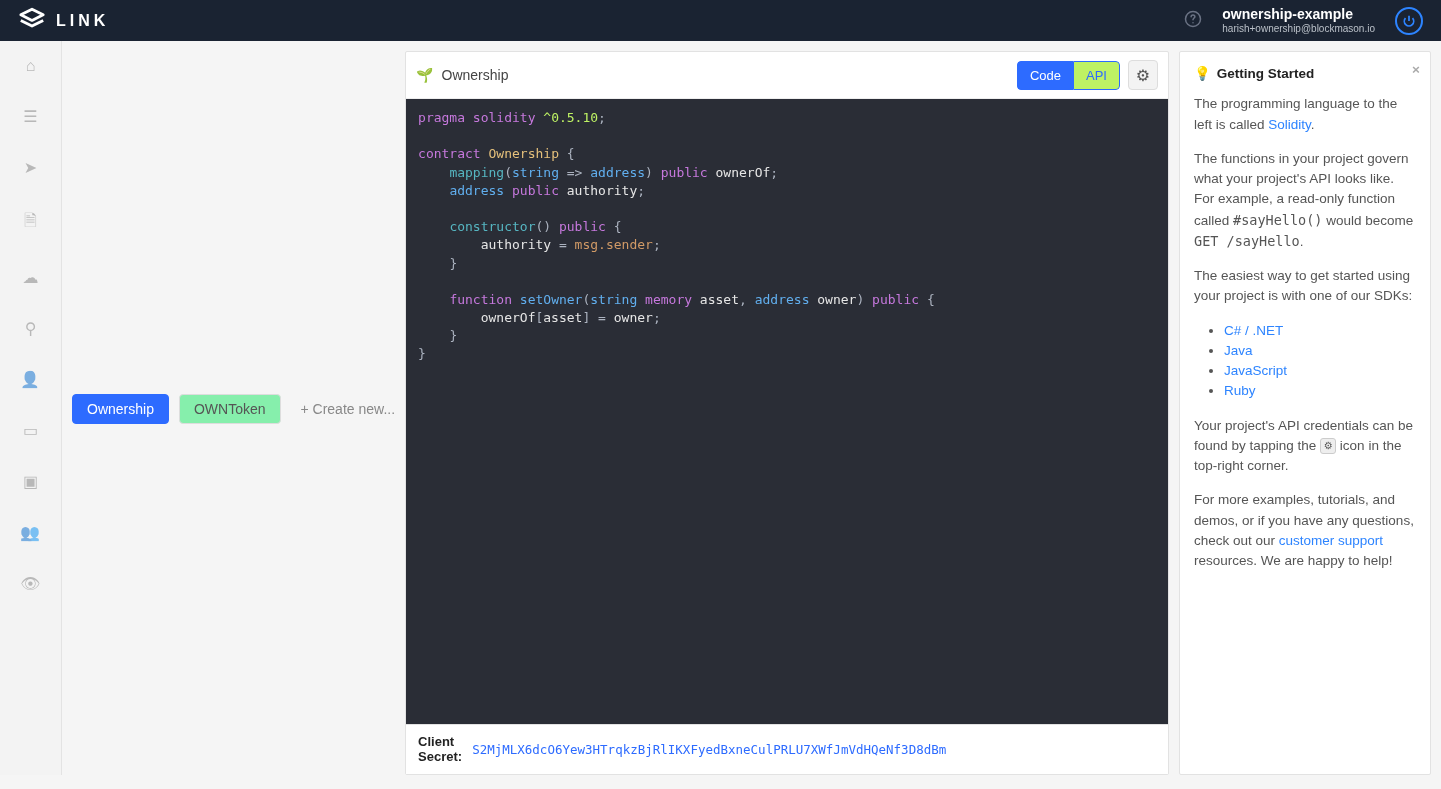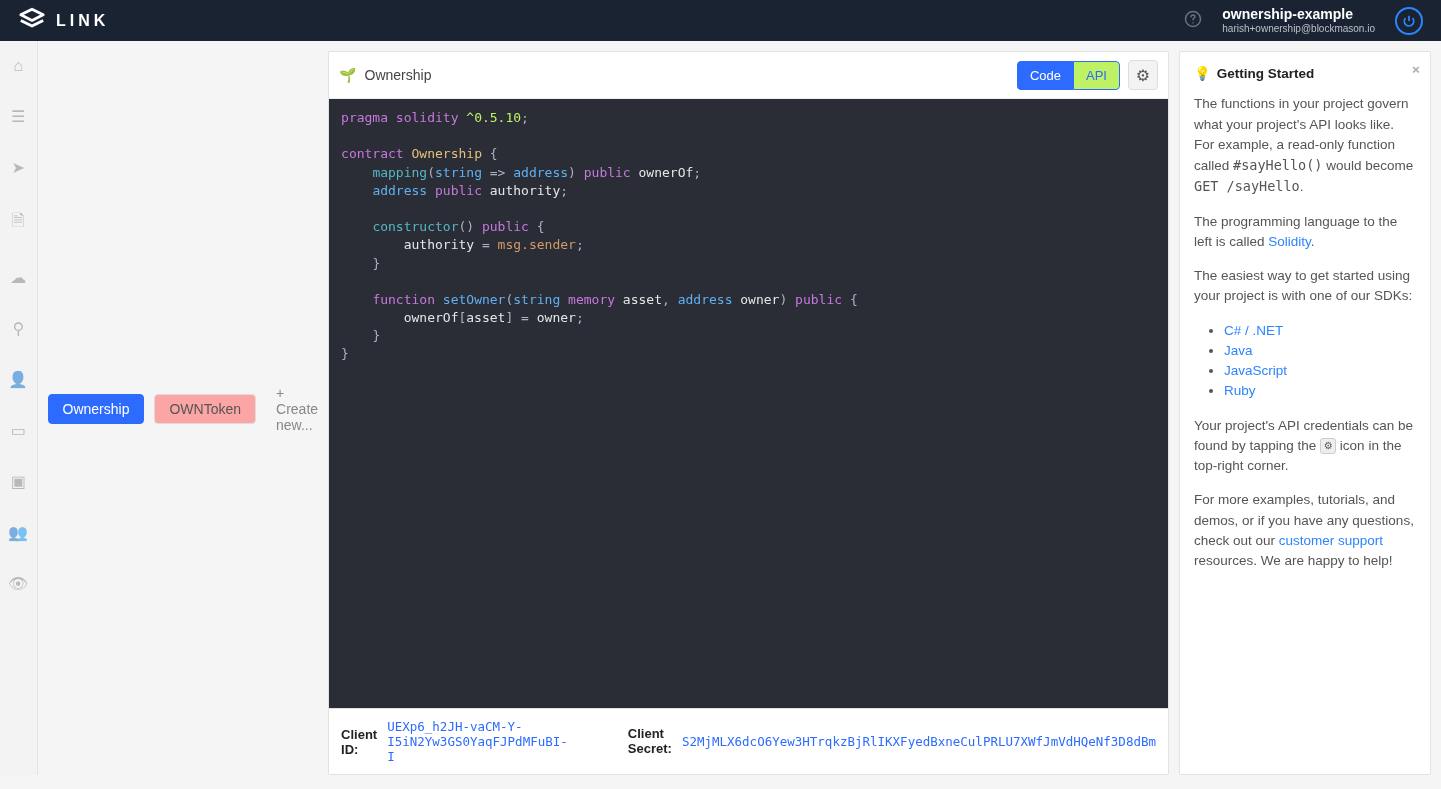--- a/index.html
+++ b/index.html
@@ -19,21 +19,21 @@
 
 
 .main { display: flex; height: calc(789px - 55px); }
 .sidebar { width: 62px; background: #f3f3f3; border-right: 1px solid #e3e3e3; display: flex; flex-direction: column; align-items: center; padding-top: 16px; gap: 32px; }
 .sidebar .nav-ic { color: #888; cursor: pointer; opacity: .55; font-size: 16px; }
 
 .content { flex: 1; display: flex; flex-direction: row; padding: 10px 10px 0; gap: 0; }
 
 
 .tabs { display: flex; align-items: center; gap: 10px; padding: 0 0 8px 0; }
-.tab { padding: 6px 14px; border-radius: 4px; font-size: 14px; background: #fca5a5; border: 1px solid #ddd; color:#555; cursor:pointer; }
+.tab { padding: 6px 14px; border-radius: 4px; font-size: 14px; background: #86efac; border: 1px solid #ddd; color:#555; cursor:pointer; }
 .tab.active { background: #2d6bff; color: #fff; border-color: #2d6bff; }
 .create-new { color: #888; font-size: 14px; padding: 6px 10px; cursor:pointer; }
 
 
 .workspace { flex:1; display:flex; gap: 10px; min-height:0; }
 .editor-col { flex:1; display:flex; flex-direction:column; background:#fff; border:1px solid #e2e2e2; border-radius: 2px; min-width:0; }
 .editor-head { display:flex; align-items:center; justify-content:space-between; padding: 8px 10px; border-bottom:1px solid #eee; }
 .editor-title { display:flex; align-items:center; gap:8px; font-size:14px; color:#444; }
 .leaf-ic { font-size: 14px; }
 .view-toggle { display:flex; align-items:center; gap:8px; }
@@ -152,41 +152,37 @@
     <span class="t-kw2">constructor</span><span class="t-punc">()</span> <span class="t-kw">public</span> <span class="t-punc">{</span>
         authority <span class="t-punc">=</span> <span class="t-builtin">msg.sender</span><span class="t-punc">;</span>
     <span class="t-punc">}</span>
 
     <span class="t-kw">function</span> <span class="t-func">setOwner</span><span class="t-punc">(</span><span class="t-type">string</span> <span class="t-kw">memory</span> asset<span class="t-punc">,</span> <span class="t-type">address</span> owner<span class="t-punc">)</span> <span class="t-kw">public</span> <span class="t-punc">{</span>
         ownerOf<span class="t-punc">[</span>asset<span class="t-punc">]</span> <span class="t-punc">=</span> owner<span class="t-punc">;</span>
     <span class="t-punc">}</span>
 <span class="t-punc">}</span></div>
         <div class="cred-bar">
           <div class="cred-item">
-            <span class="cred-label">Client ID:</span>
-            <span class="cred-val">UEXp6_h2JH-vaCM-Y-I5iN2Yw3GS0YaqFJPdMFuBI-I</span>
-          </div>
-          <div class="cred-item">
             <div class="cred-stack cred-label">
               <div>Client</div>
               <div>Secret:</div>
             </div>
             <span class="cred-val">S2MjMLX6dcO6Yew3HTrqkzBjRlIKXFyedBxneCulPRLU7XWfJmVdHQeNf3D8dBm</span>
           </div>
         </div>
       </div>
 
       <div class="side-panel">
         <span class="close-x">×</span>
         <h4>
             <span>💡</span>
             <span>Getting Started</span>
           </h4>
+        <p><span>The programming language to the left is called </span><a href="#">Solidity</a><span>.</span></p>
         <p><span>The functions in your project govern what your project's API looks like. For example, a read-only function called </span><code>#sayHello()</code><span> would become </span><code>GET /sayHello</code><span>.</span></p>
-        <p><span>The programming language to the left is called </span><a href="#">Solidity</a><span>.</span></p>
         <p>The easiest way to get started using your project is with one of our SDKs:</p>
         <ul id="sdk-list">
             <li><a href="#">C# / .NET</a></li>
             <li><a href="#">Java</a></li>
             <li><a href="#">JavaScript</a></li>
             <li><a href="#">Ruby</a></li>
           </ul>
         <p><span>Your project's API credentials can be found by tapping the </span><span class="inline-gear">⚙</span><span> icon in the top-right corner.</span></p>
         <p><span>For more examples, tutorials, and demos, or if you have any questions, check out our </span><a href="#">customer support</a><span> resources. We are happy to help!</span></p>
       </div>

